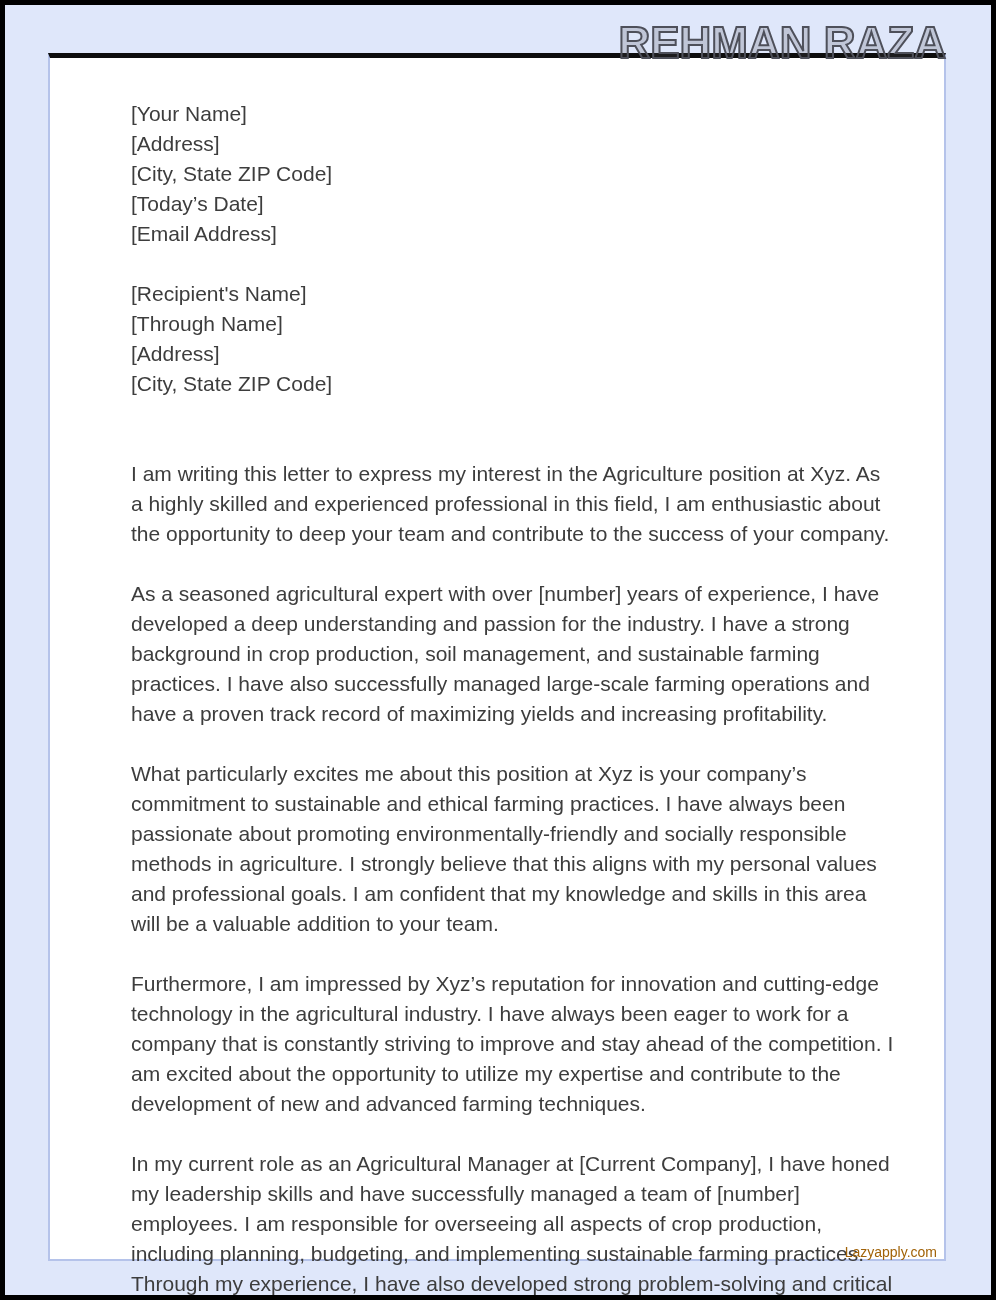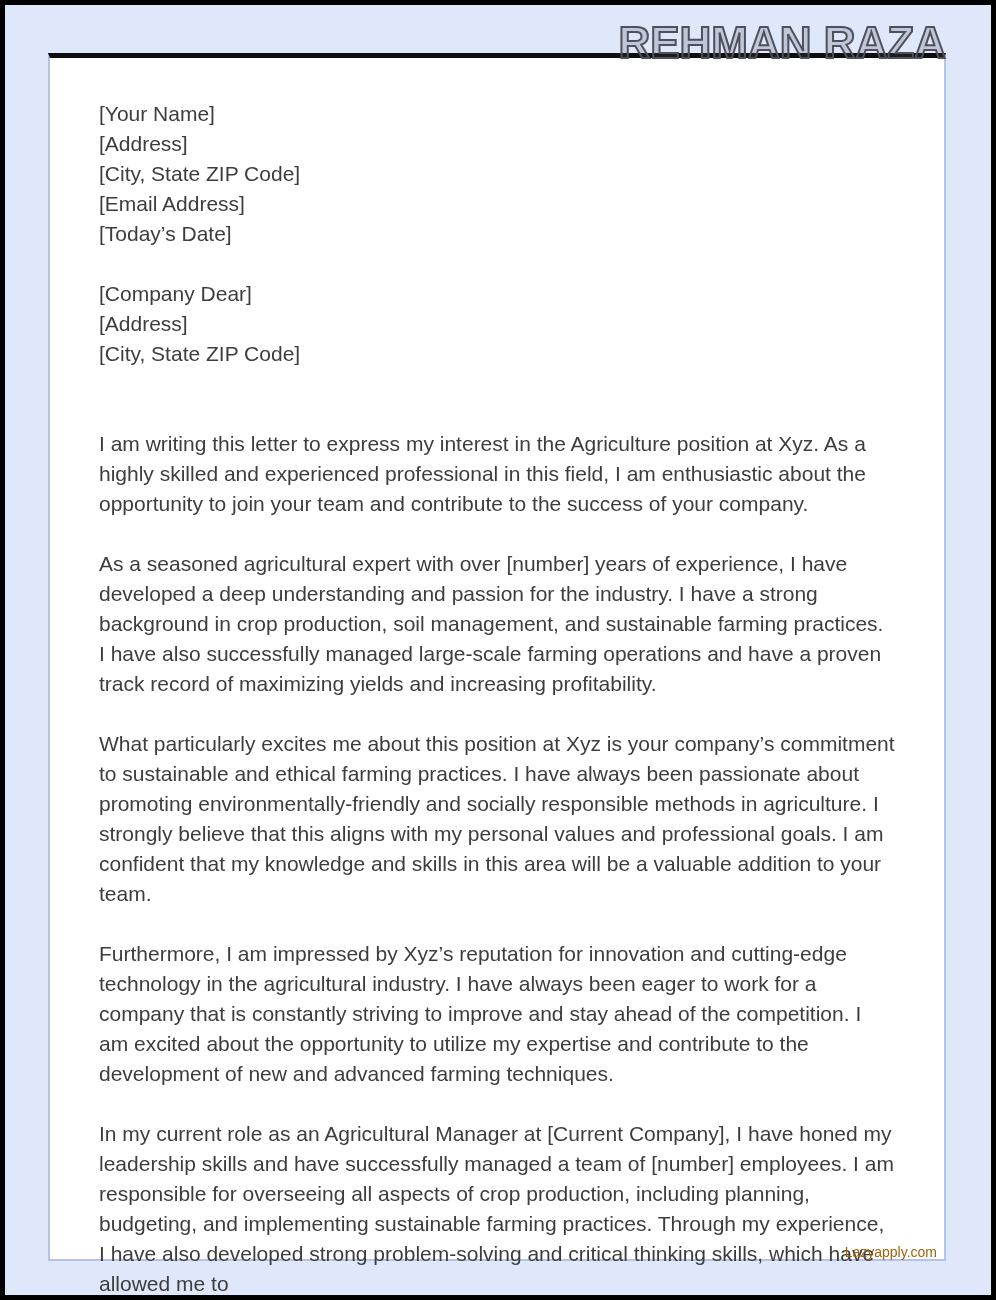--- a/index.html
+++ b/index.html
@@ -38,20 +38,21 @@
     left: 48px; top: 53px;
     width: 898px; height: 1208px;
     box-sizing: border-box;
     background: #ffffff;
     border-top: 5px solid #0d0d0d;
     border-left: 2px solid #b5c3ea;
     border-right: 2px solid #b5c3ea;
     border-bottom: 2px solid #b5c3ea;
     overflow: visible;
     z-index: 2;
+    padding-left: 32px;
   }
   .letter {
     padding: 41px 49px 0 49px;
     font-size: 21px;
     line-height: 30px;
     color: #3d3d3d;
   }
   .letter .line { height: 30px; white-space: nowrap; }
   .letter .spacer { height: 30px; }
   .letter p { margin: 30px 0; }
@@ -73,36 +74,37 @@
 
   <div class="brand">REHMAN RAZA</div>
 
   <div class="page">
     <div class="letter">
 
       <div>
         <div class="line">[Your Name]</div>
         <div class="line">[Address]</div>
         <div class="line">[City, State ZIP Code]</div>
+        <div class="line">[Today’s Date]</div>
         <div class="line">[Email Address]</div>
-        <div class="line">[Today’s Date]</div>
       </div>
 
       <div class="spacer"></div>
 
       <div>
-        <div class="line">[Company Dear]</div>
+        <div class="line">[Recipient's Name]</div>
+        <div class="line">[Through Name]</div>
         <div class="line">[Address]</div>
         <div class="line">[City, State ZIP Code]</div>
       </div>
 
       <div class="spacer"></div>
 
 
-      <p>I am writing this letter to express my interest in the Agriculture position at Xyz. As a highly skilled and experienced professional in this field, I am enthusiastic about the opportunity to join your team and contribute to the success of your company.</p>
+      <p>I am writing this letter to express my interest in the Agriculture position at Xyz. As a highly skilled and experienced professional in this field, I am enthusiastic about the opportunity to deep your team and contribute to the success of your company.</p>
       <p>As a seasoned agricultural expert with over [number] years of experience, I have developed a deep understanding and passion for the industry. I have a strong background in crop production, soil management, and sustainable farming practices. I have also successfully managed large-scale farming operations and have a proven track record of maximizing yields and increasing profitability.</p>
       <p>What particularly excites me about this position at Xyz is your company’s commitment to sustainable and ethical farming practices. I have always been passionate about promoting environmentally-friendly and socially responsible methods in agriculture. I strongly believe that this aligns with my personal values and professional goals. I am confident that my knowledge and skills in this area will be a valuable addition to your team.</p>
       <p>Furthermore, I am impressed by Xyz’s reputation for innovation and cutting-edge technology in the agricultural industry. I have always been eager to work for a company that is constantly striving to improve and stay ahead of the competition. I am excited about the opportunity to utilize my expertise and contribute to the development of new and advanced farming techniques.</p>
       <p>In my current role as an Agricultural Manager at [Current Company], I have honed my leadership skills and have successfully managed a team of [number] employees. I am responsible for overseeing all aspects of crop production, including planning, budgeting, and implementing sustainable farming practices. Through my experience, I have also developed strong problem-solving and critical thinking skills, which have allowed me to</p>
 
     </div>
   </div>
 
   <a class="watermark">Lazyapply.com</a>
 

